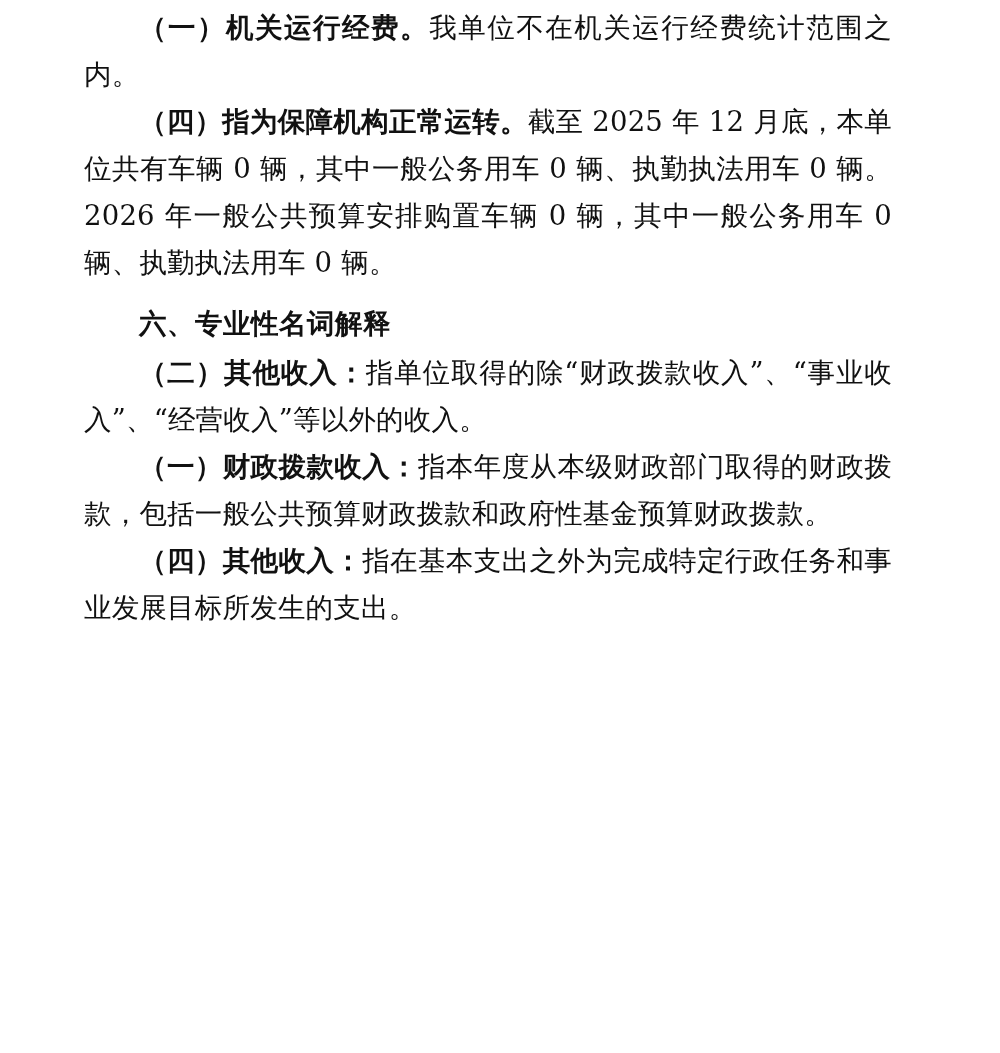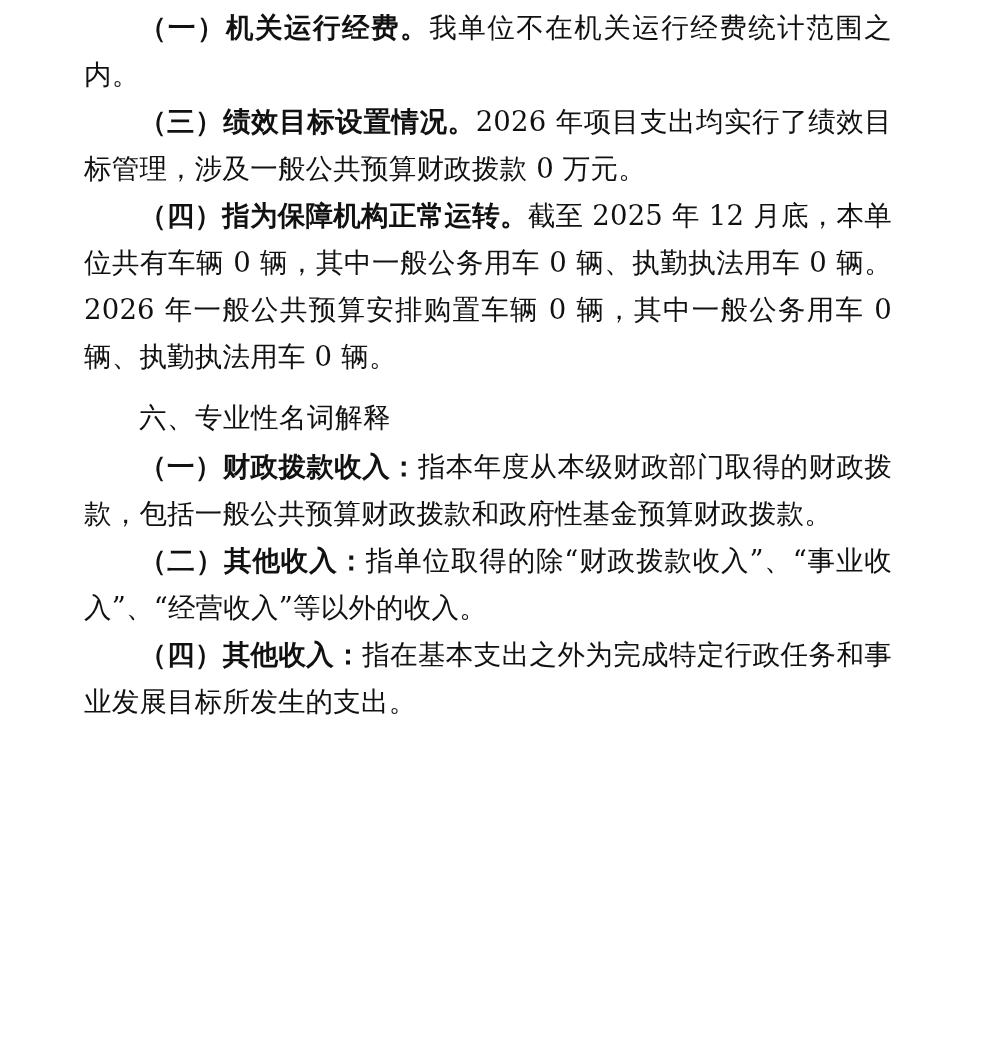--- a/index.html
+++ b/index.html
@@ -27,21 +27,21 @@
     text-align: justify;
     text-justify: inter-ideograph;
     margin: 0 0 0 0;
     text-indent: 2em;
     letter-spacing: 0.2px;
     word-break: break-all;
   }
   .heading {
     font-size: 27.5px;
     line-height: 47px;
-    font-weight: normal;
+    font-weight: bold;
     margin: 8px 0 2px 0;
     text-indent: 2em;
     letter-spacing: 0.5px;
     font-family: "DejaVu Sans", "Liberation Sans", sans-serif;
   }
   .lead {
     font-weight: bold;
     font-family: "DejaVu Sans", "Liberation Sans", sans-serif;
   }
   .body-text {
@@ -52,38 +52,35 @@
 </head>
 <body>
 
 <div class="page">
 
   <p class="para">
     <span class="lead">（一）机关运行经费。</span><span class="body-text">我单位不在机关运行经费统计范围之内。</span>
   </p>
 
 
-  <p class="para">
-    <span class="lead">（三）绩效目标设置情况。</span><span class="body-text">2026 年项目支出均实行了绩效目标管理，涉及一般公共预算财政拨款 0 万元。</span>
-  </p>
 
   <p class="para">
     <span class="lead">（四）指为保障机构正常运转。</span><span class="body-text">截至 2025 年 12 月底，本单位共有车辆 0 辆，其中一般公务用车 0 辆、执勤执法用车 0 辆。2026 年一般公共预算安排购置车辆 0 辆，其中一般公务用车 0 辆、执勤执法用车 0 辆。</span>
   </p>
 
   <div class="spacer-sm"></div>
 
   <h2 class="heading">六、专业性名词解释</h2>
 
   <p class="para">
-    <span class="lead">（一）财政拨款收入：</span><span class="body-text">指本年度从本级财政部门取得的财政拨款，包括一般公共预算财政拨款和政府性基金预算财政拨款。</span>
+    <span class="lead">（二）其他收入：</span><span class="body-text">指单位取得的除“财政拨款收入”、“事业收入”、“经营收入”等以外的收入。</span>
   </p>
 
   <p class="para">
-    <span class="lead">（二）其他收入：</span><span class="body-text">指单位取得的除“财政拨款收入”、“事业收入”、“经营收入”等以外的收入。</span>
+    <span class="lead">（一）财政拨款收入：</span><span class="body-text">指本年度从本级财政部门取得的财政拨款，包括一般公共预算财政拨款和政府性基金预算财政拨款。</span>
   </p>
 
 
   <p class="para">
     <span class="lead">（四）其他收入：</span><span class="body-text">指在基本支出之外为完成特定行政任务和事业发展目标所发生的支出。</span>
   </p>
 
 </div>
 
 </body></html>

